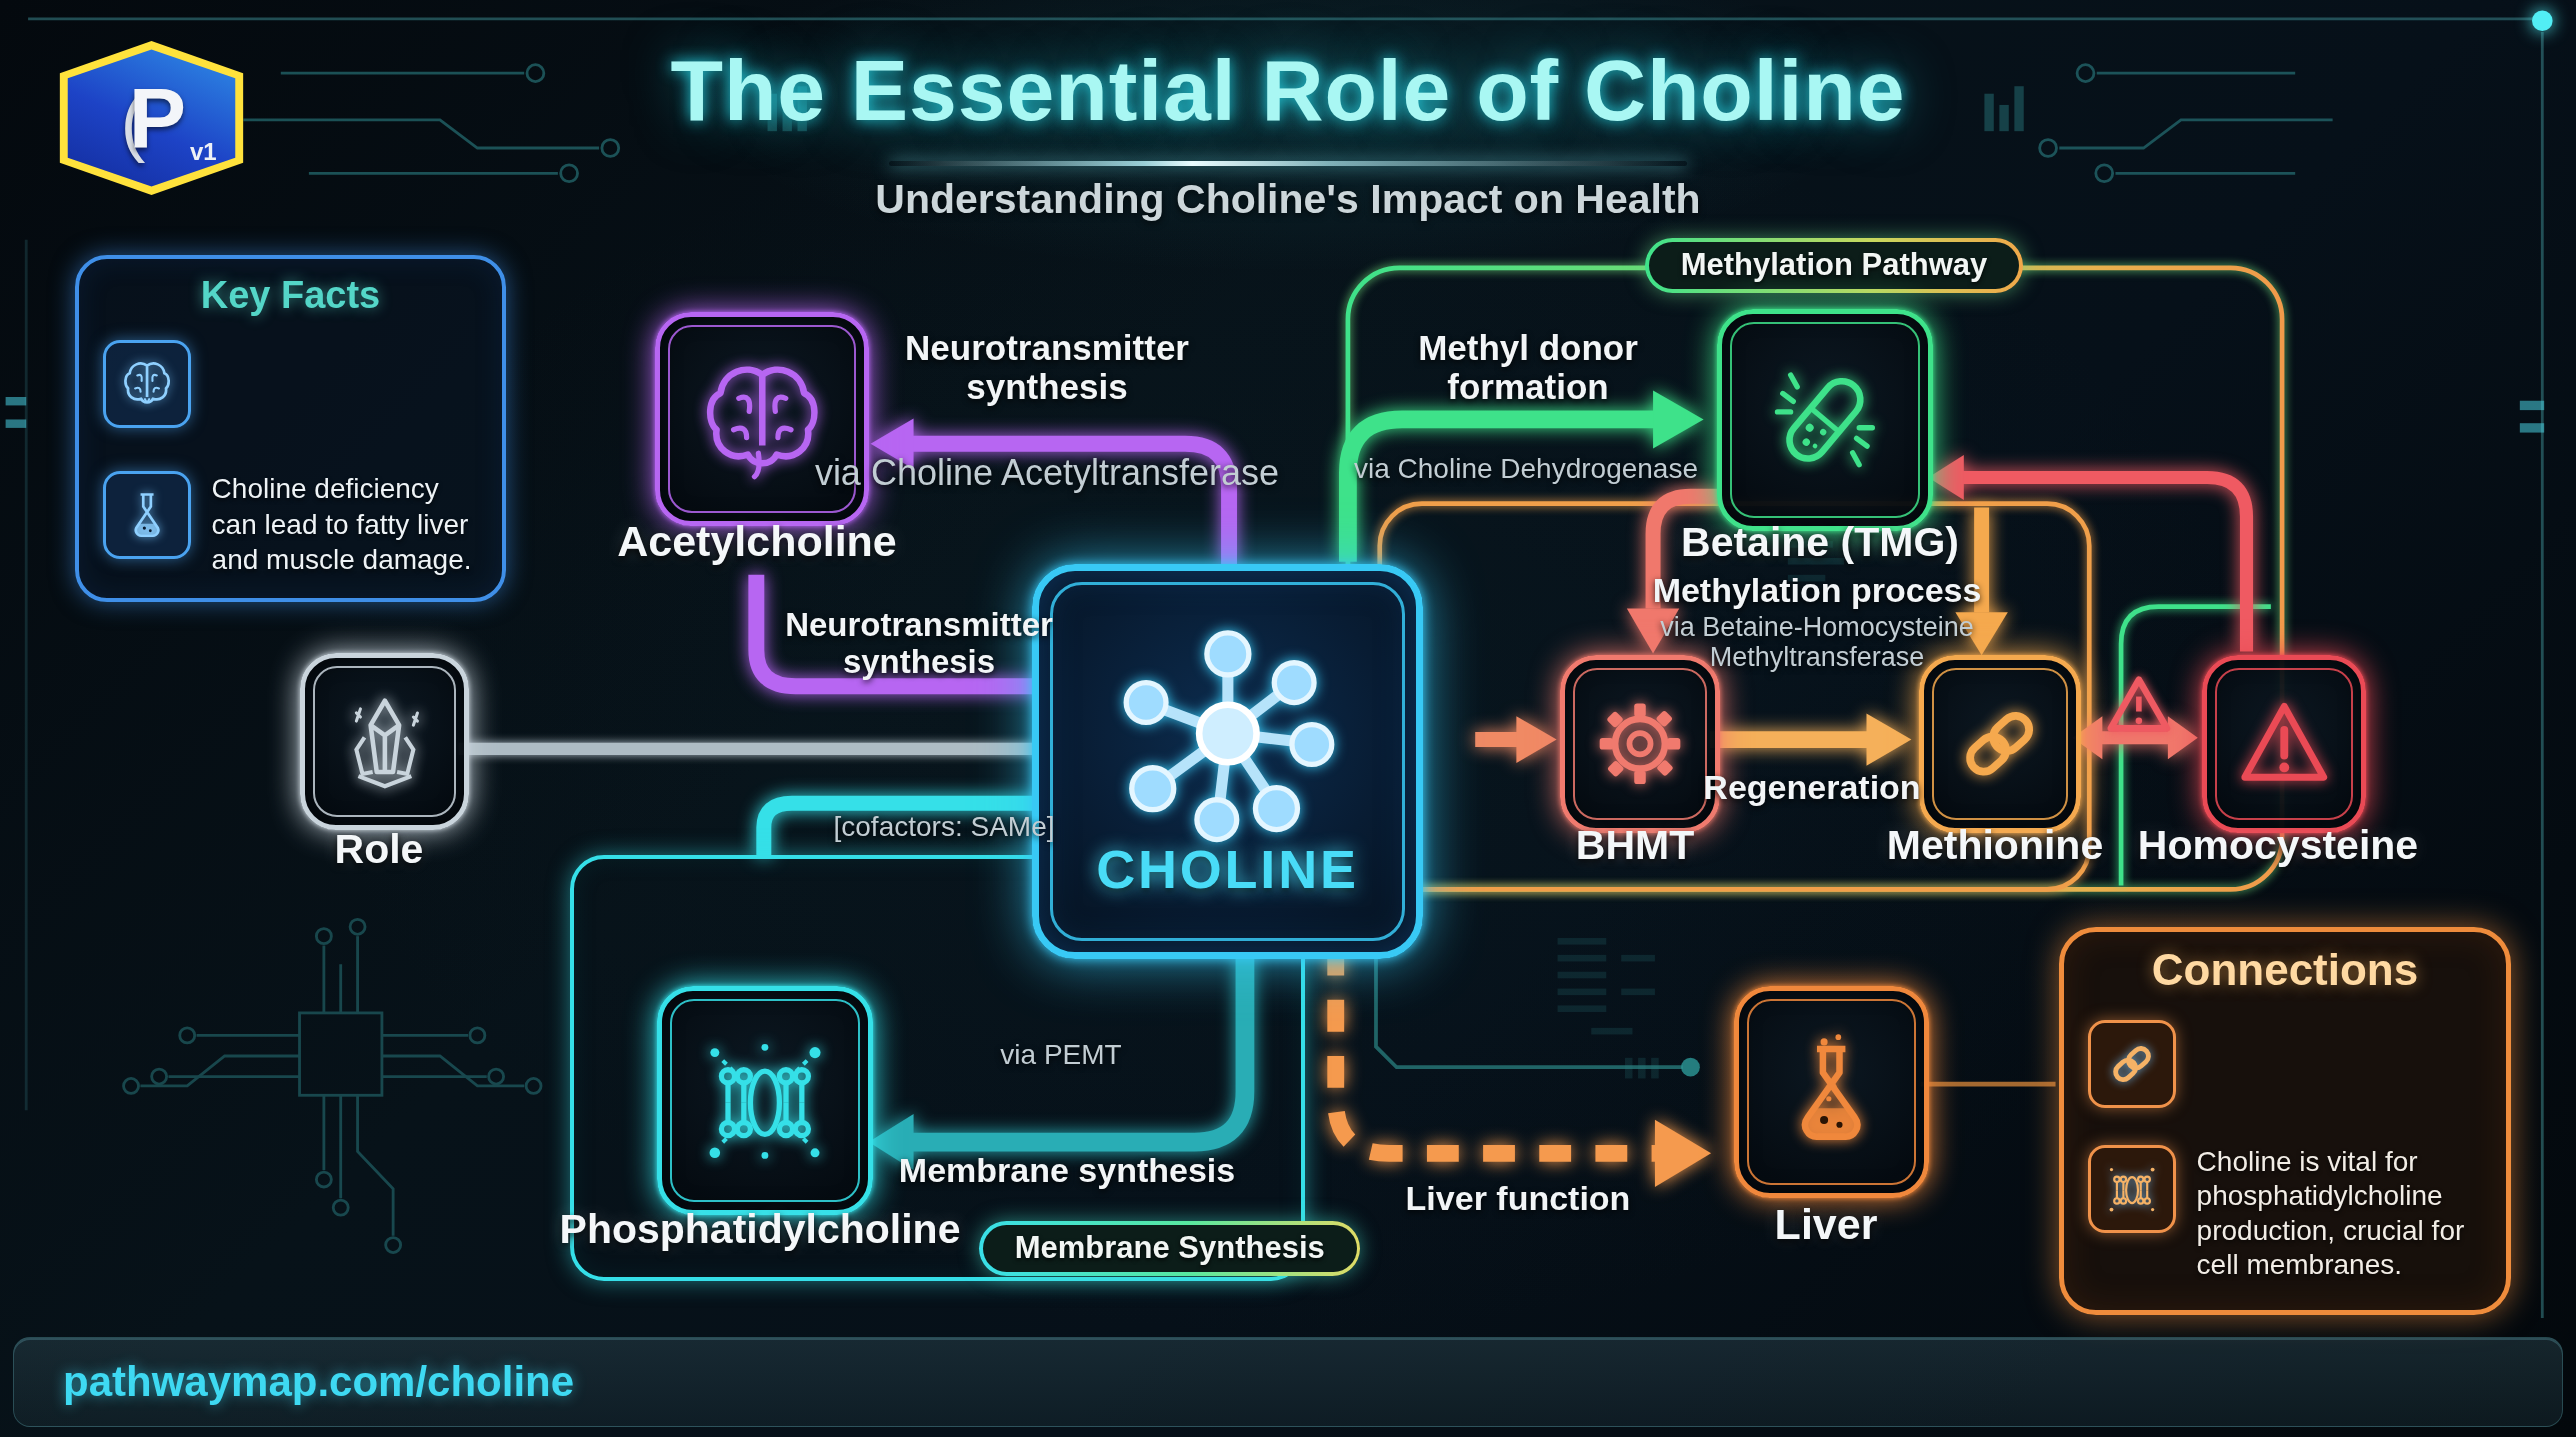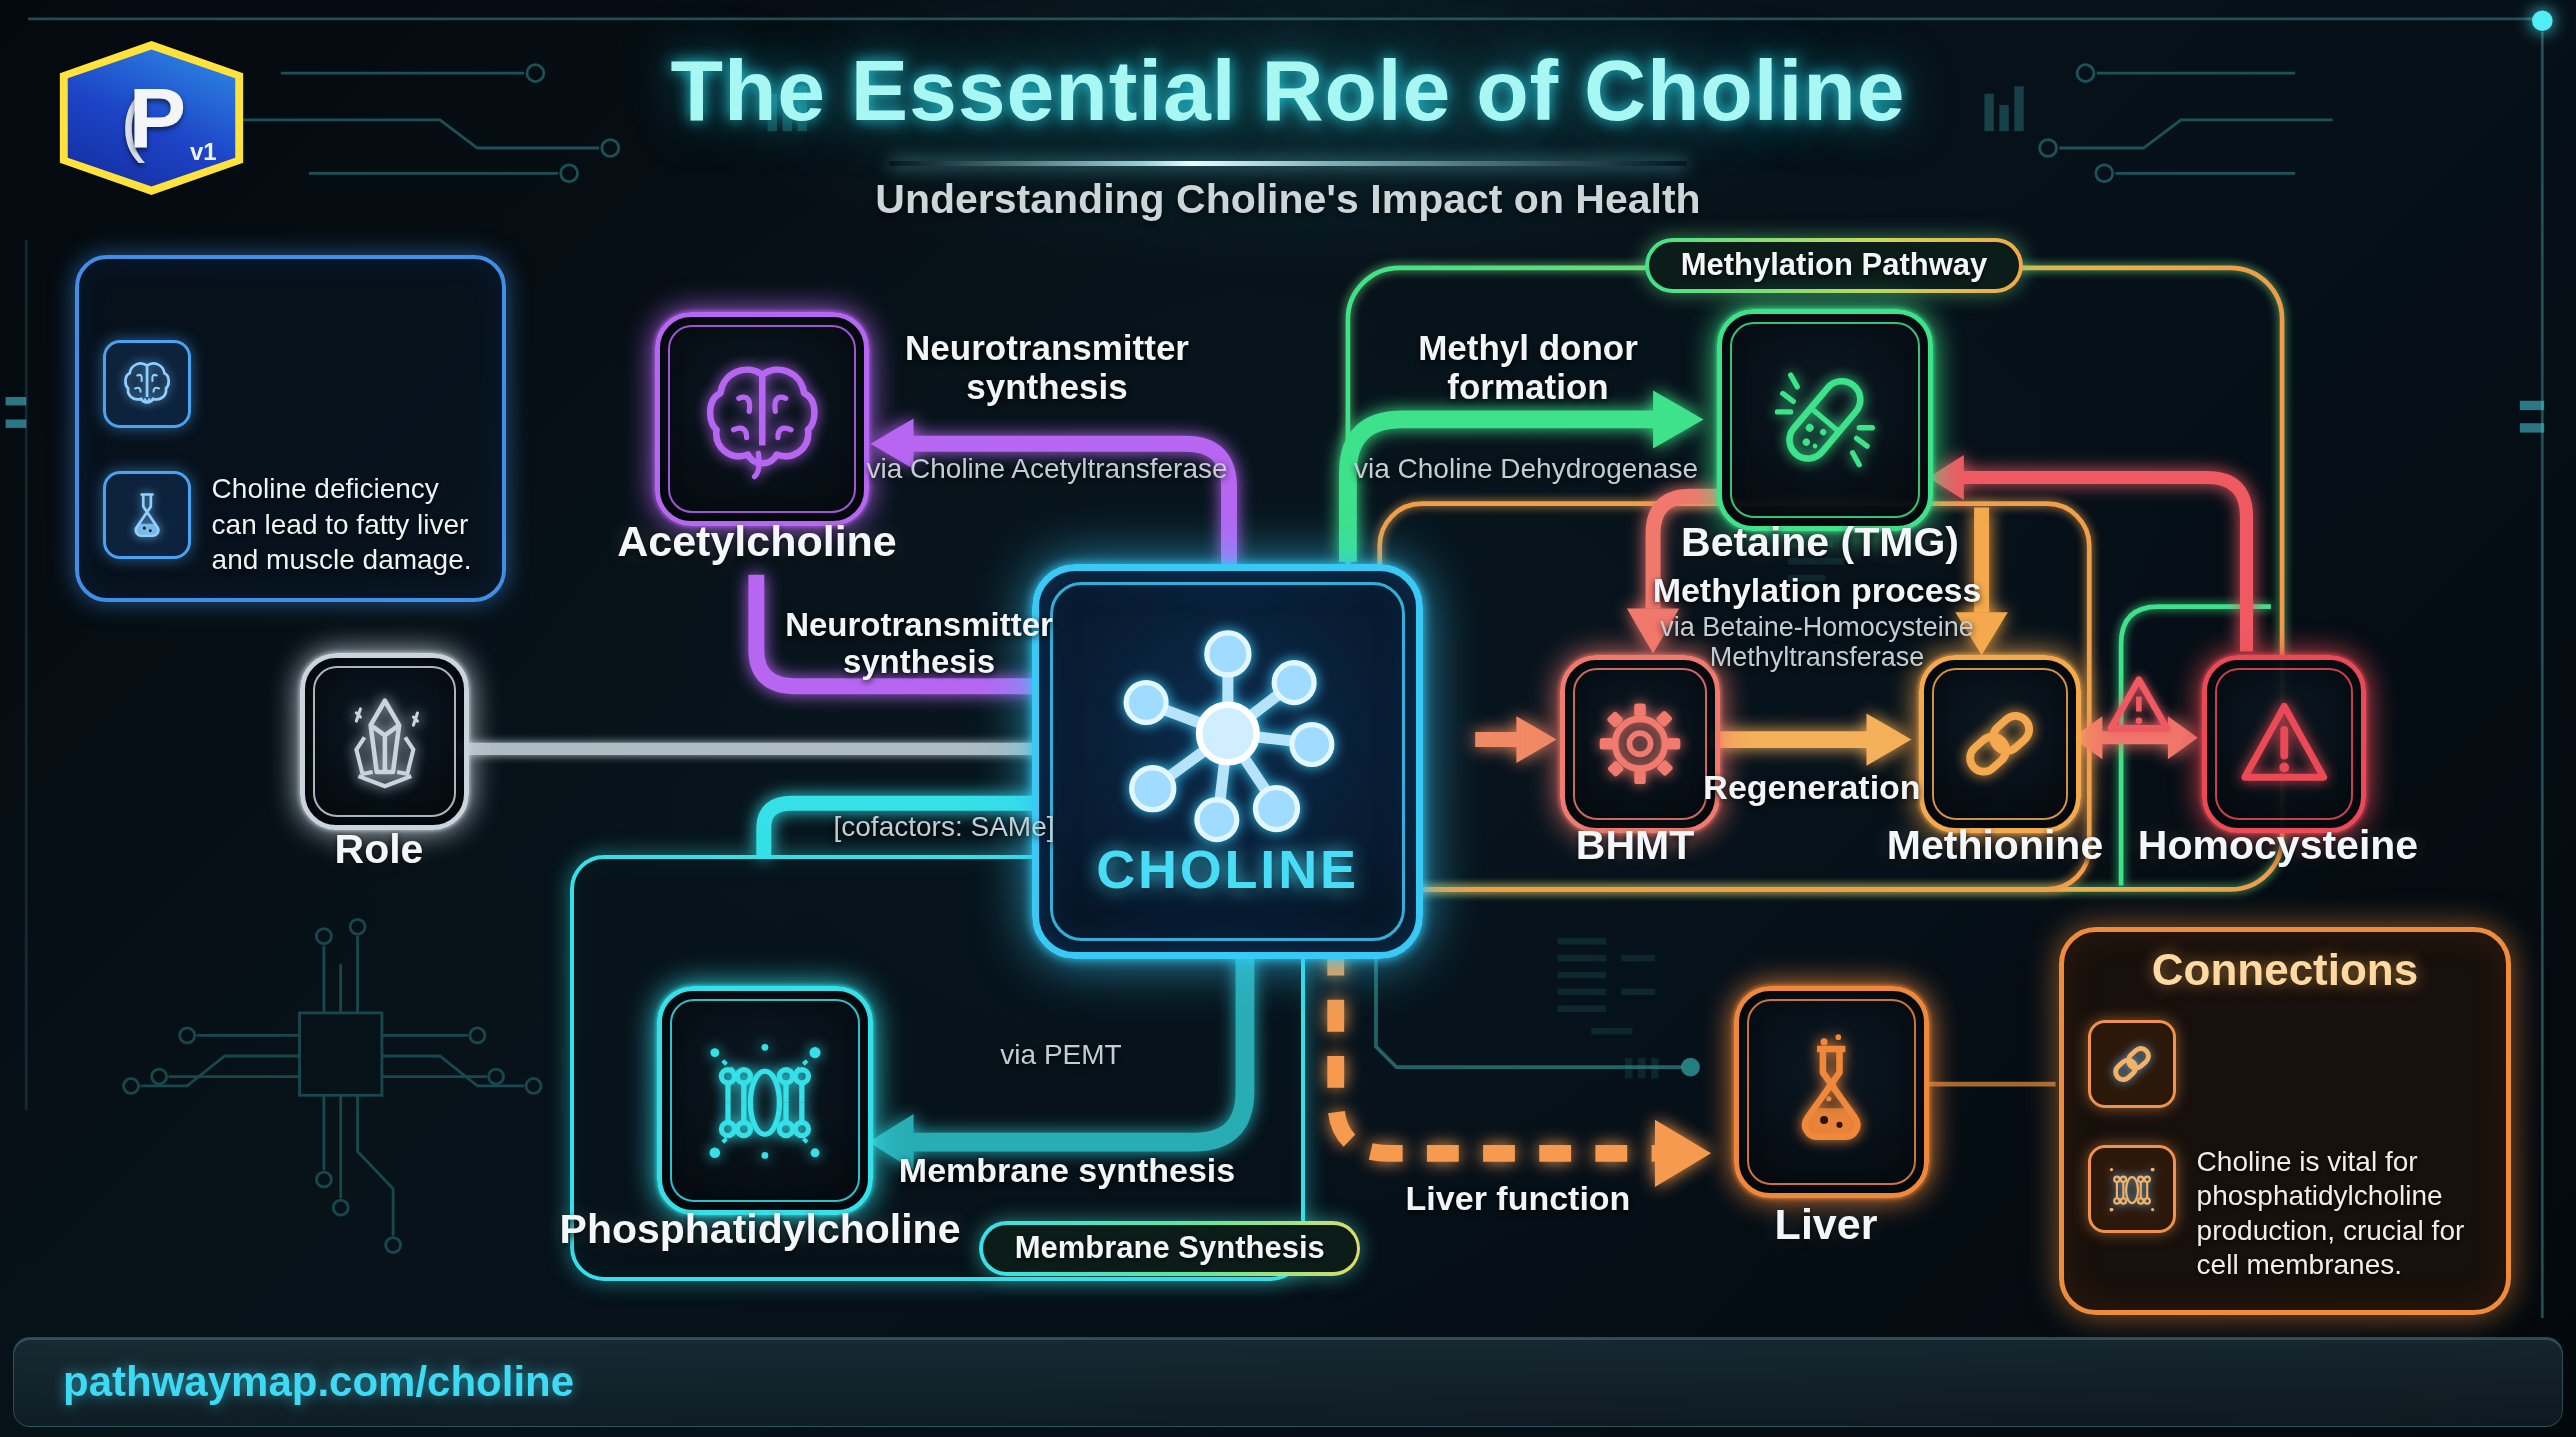--- a/index.html
+++ b/index.html
@@ -276,20 +276,21 @@
   <div class="logo-inner">
     <span class="logo-p">P</span>
     <span class="logo-v">v1</span>
   </div>
 </div>
 <div class="abs title">The Essential Role of Choline</div>
 <div class="abs divider"></div>
 <div class="abs subtitle">Understanding Choline's Impact on Health</div>
 
 <div class="panel keyfacts">
+  <h2>Key Facts</h2>
   <div class="kf-item" style="top:81px;">
     <div class="mini-icon">
       <svg viewBox="0 0 100 100">
           <path d="M50 16 C38 7 20 14 18 30 C8 34 8 52 15 58 C13 72 26 82 39 77 C43 86 57 86 61 77 C74 82 87 72 85 58 C92 52 92 34 82 30 C80 14 62 7 50 16 Z M50 16 V74" fill="none" stroke="currentColor" stroke-width="5" stroke-linejoin="round"></path>
           <path d="M32 34 Q42 30 40 44 M68 34 Q58 30 60 44 M28 58 Q38 54 38 64 M72 58 Q62 54 62 64 M46 78 Q50 88 54 78" fill="none" stroke="currentColor" stroke-width="4" stroke-linecap="round"></path>
         </svg>
     </div>
   </div>
   <div class="kf-item" style="top:212px;">
     <div class="mini-icon">
@@ -437,21 +438,21 @@
       <circle cx="57" cy="78" r="2.6" fill="#2a1405"></circle>
       <circle cx="52" cy="46" r="2.6" fill="currentColor"></circle>
       <circle cx="48" cy="56" r="2.2" fill="currentColor"></circle>
       <circle cx="44" cy="8" r="3" fill="currentColor"></circle>
       <circle cx="56" cy="4" r="2.4" fill="currentColor"></circle>
     </svg>
 </div>
 <div class="node-label" style="left:1826px;top:1200px;font-size:43px;">Liver</div>
 
 <div class="lbl" style="left:1047px;top:328px;width:356px;font-size:35px;">Neurotransmitter synthesis</div>
-<div class="lbl sub" style="left:1047px;top:453px;font-size:28px;white-space:nowrap;">via Choline Acetyltransferase</div>
+<div class="lbl sub" style="left:1047px;top:453px;font-size:36px;white-space:nowrap;">via Choline Acetyltransferase</div>
 <div class="lbl" style="left:919px;top:607px;width:300px;font-size:33px;">Neurotransmitter synthesis</div>
 <div class="lbl" style="left:1528px;top:328px;width:281px;font-size:35px;">Methyl donor formation</div>
 <div class="lbl sub" style="left:1526px;top:453px;font-size:28px;white-space:nowrap;">via Choline Dehydrogenase</div>
 <div class="lbl sub" style="left:944px;top:811px;font-size:28px;white-space:nowrap;">[cofactors: SAMe]</div>
 <div class="lbl" style="left:1817px;top:571px;font-size:34px;white-space:nowrap;">Methylation process</div>
 <div class="lbl sub" style="left:1817px;top:612px;width:403px;font-size:27px;">via Betaine-Homocysteine Methyltransferase</div>
 <div class="lbl" style="left:1812px;top:768px;font-size:34px;white-space:nowrap;">Regeneration</div>
 <div class="lbl sub" style="left:1061px;top:1039px;font-size:28px;white-space:nowrap;">via PEMT</div>
 <div class="lbl" style="left:1067px;top:1151px;font-size:34px;white-space:nowrap;">Membrane synthesis</div>
 <div class="lbl" style="left:1518px;top:1179px;font-size:34px;white-space:nowrap;">Liver function</div>

